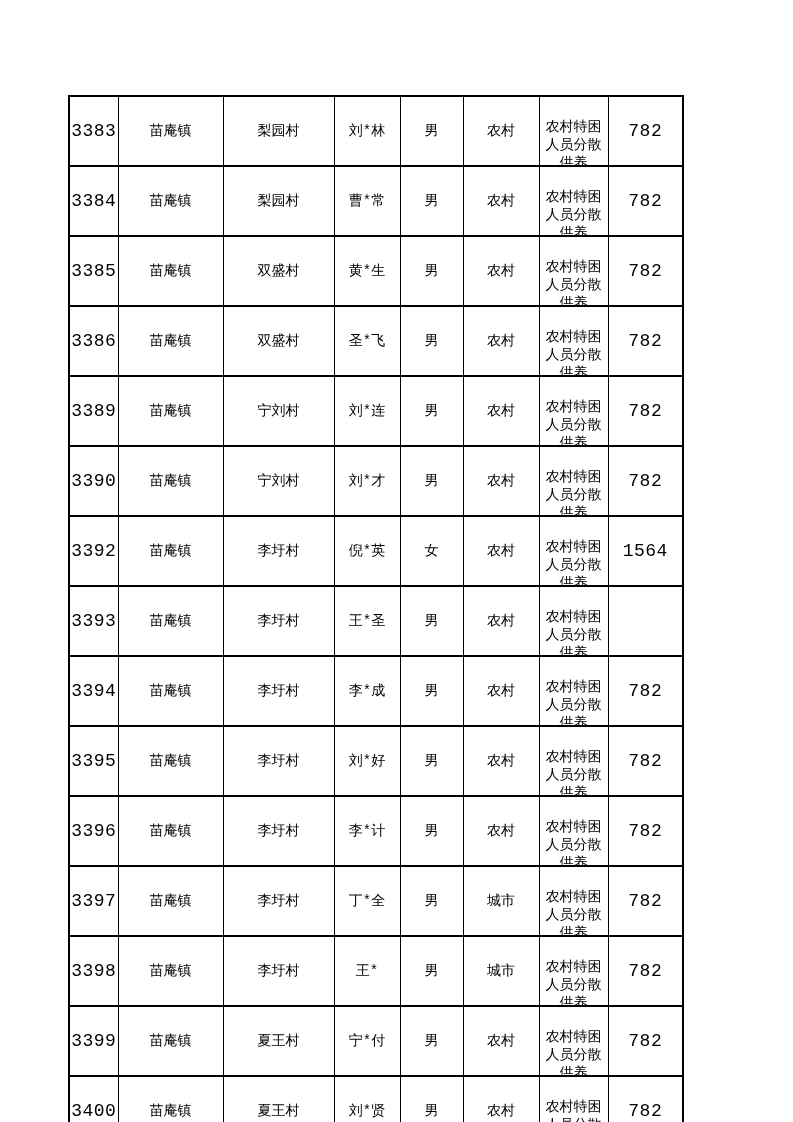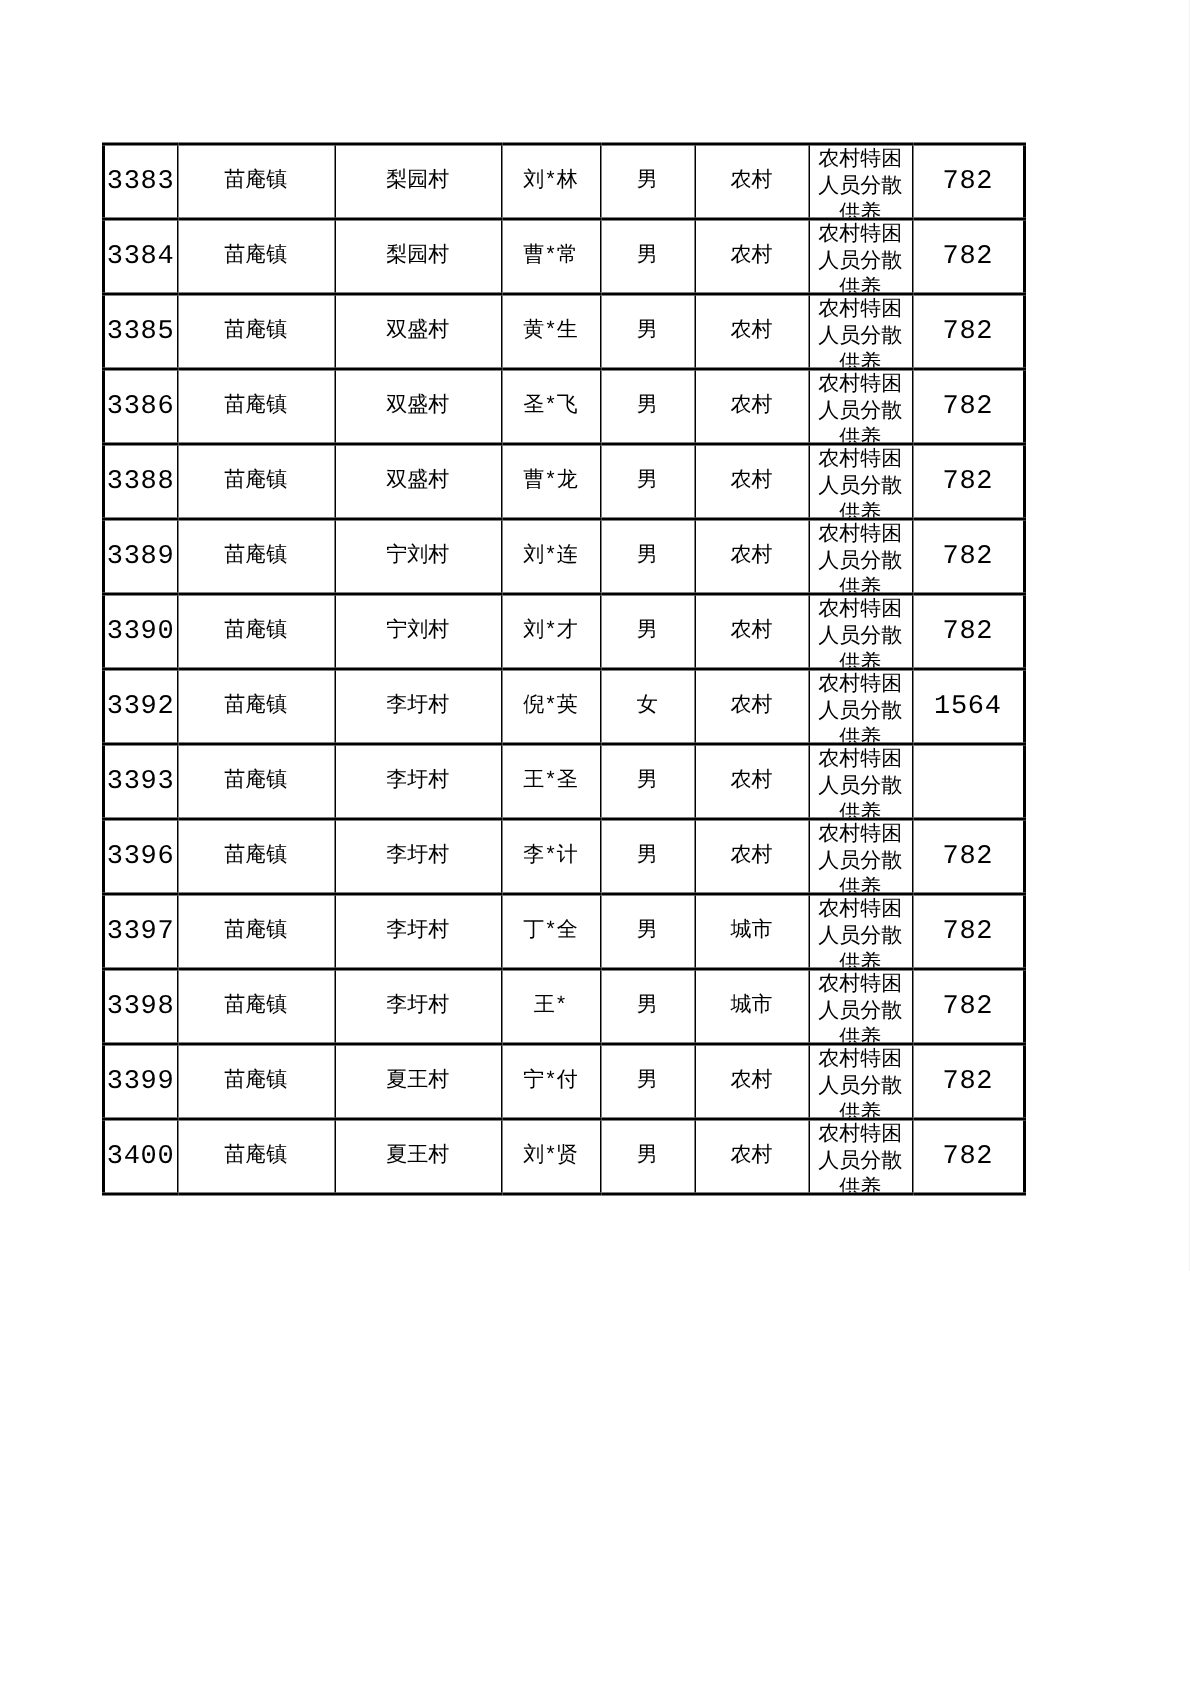--- a/index.html
+++ b/index.html
@@ -48,20 +48,21 @@
   table.records td.cat {
     vertical-align: top;
     white-space: normal;
   }
   .cat-inner {
     height: 47px;
     overflow: hidden;
     line-height: 18px;
     padding-top: 1px;
     font-size: 14px;
+    margin-top: 20px;
   }
   .cat-line {
     display: block;
   }
 </style>
 </head>
 <body>
 
 <div class="page">
   <table class="records">
@@ -138,36 +139,20 @@
             <div class="cat-inner">
               <span class="cat-line">农村特困</span>
               <span class="cat-line">人员分散</span>
               <span class="cat-line">供养</span>
             </div>
           </td>
     <td class="num">782</td>
   </tr>
 
 
-  <tr>
-    <td class="num">3388</td>
-    <td>苗庵镇</td>
-    <td>双盛村</td>
-    <td>曹*龙</td>
-    <td>男</td>
-    <td>农村</td>
-    <td class="cat">
-            <div class="cat-inner">
-              <span class="cat-line">农村特困</span>
-              <span class="cat-line">人员分散</span>
-              <span class="cat-line">供养</span>
-            </div>
-          </td>
-    <td class="num">782</td>
-  </tr>
 
   <tr>
     <td class="num">3389</td>
     <td>苗庵镇</td>
     <td>宁刘村</td>
     <td>刘*连</td>
     <td>男</td>
     <td>农村</td>
     <td class="cat">
             <div class="cat-inner">
@@ -224,21 +209,53 @@
     <td class="cat">
             <div class="cat-inner">
               <span class="cat-line">农村特困</span>
               <span class="cat-line">人员分散</span>
               <span class="cat-line">供养</span>
             </div>
           </td>
     <td class="num"></td>
   </tr>
 
-
+  <tr>
+    <td class="num">3394</td>
+    <td>苗庵镇</td>
+    <td>李圩村</td>
+    <td>李*成</td>
+    <td>男</td>
+    <td>农村</td>
+    <td class="cat">
+            <div class="cat-inner">
+              <span class="cat-line">农村特困</span>
+              <span class="cat-line">人员分散</span>
+              <span class="cat-line">供养</span>
+            </div>
+          </td>
+    <td class="num">782</td>
+  </tr>
+
+  <tr>
+    <td class="num">3395</td>
+    <td>苗庵镇</td>
+    <td>李圩村</td>
+    <td>刘*好</td>
+    <td>男</td>
+    <td>农村</td>
+    <td class="cat">
+            <div class="cat-inner">
+              <span class="cat-line">农村特困</span>
+              <span class="cat-line">人员分散</span>
+              <span class="cat-line">供养</span>
+            </div>
+          </td>
+    <td class="num">782</td>
+  </tr>
 
   <tr>
     <td class="num">3396</td>
     <td>苗庵镇</td>
     <td>李圩村</td>
     <td>李*计</td>
     <td>男</td>
     <td>农村</td>
     <td class="cat">
             <div class="cat-inner">

